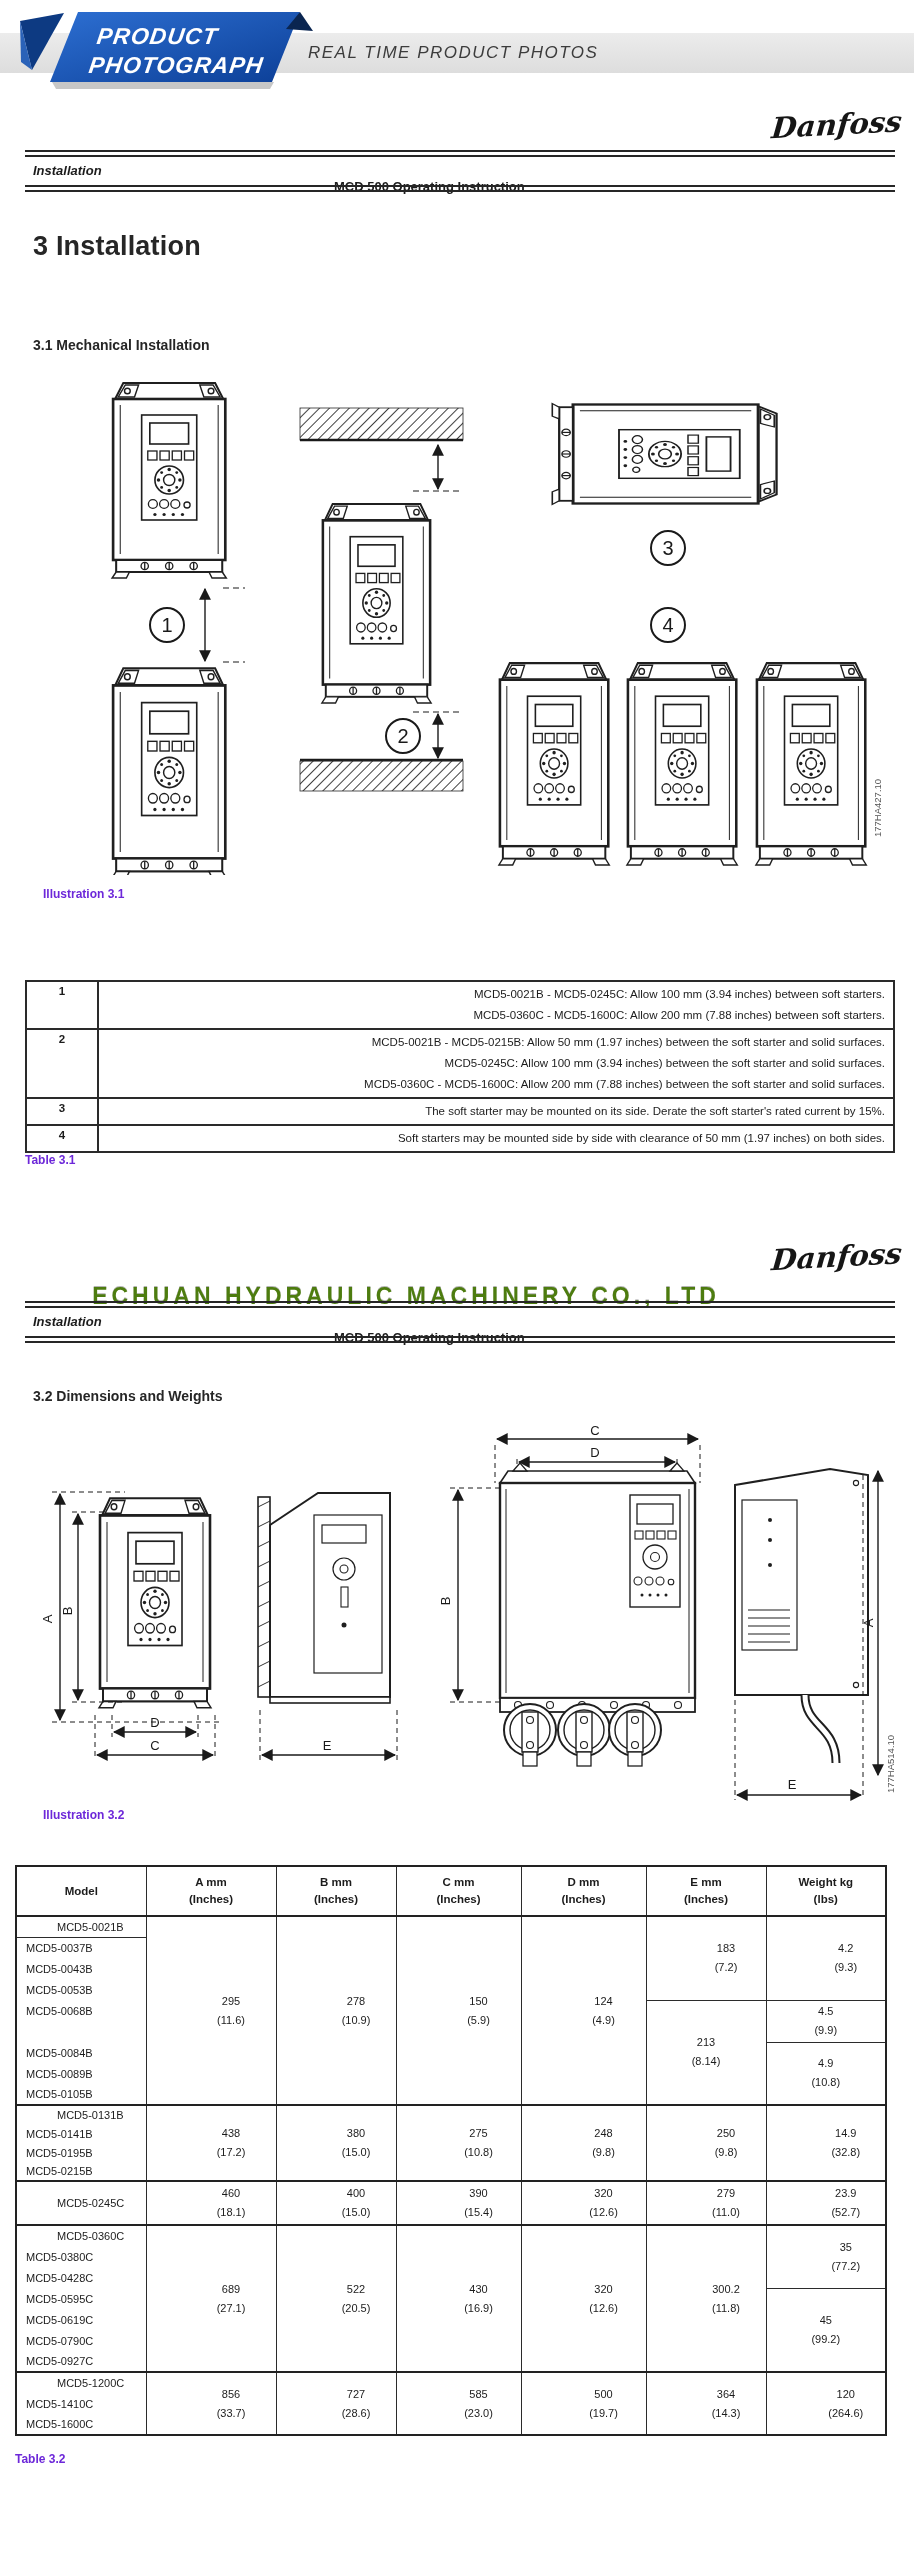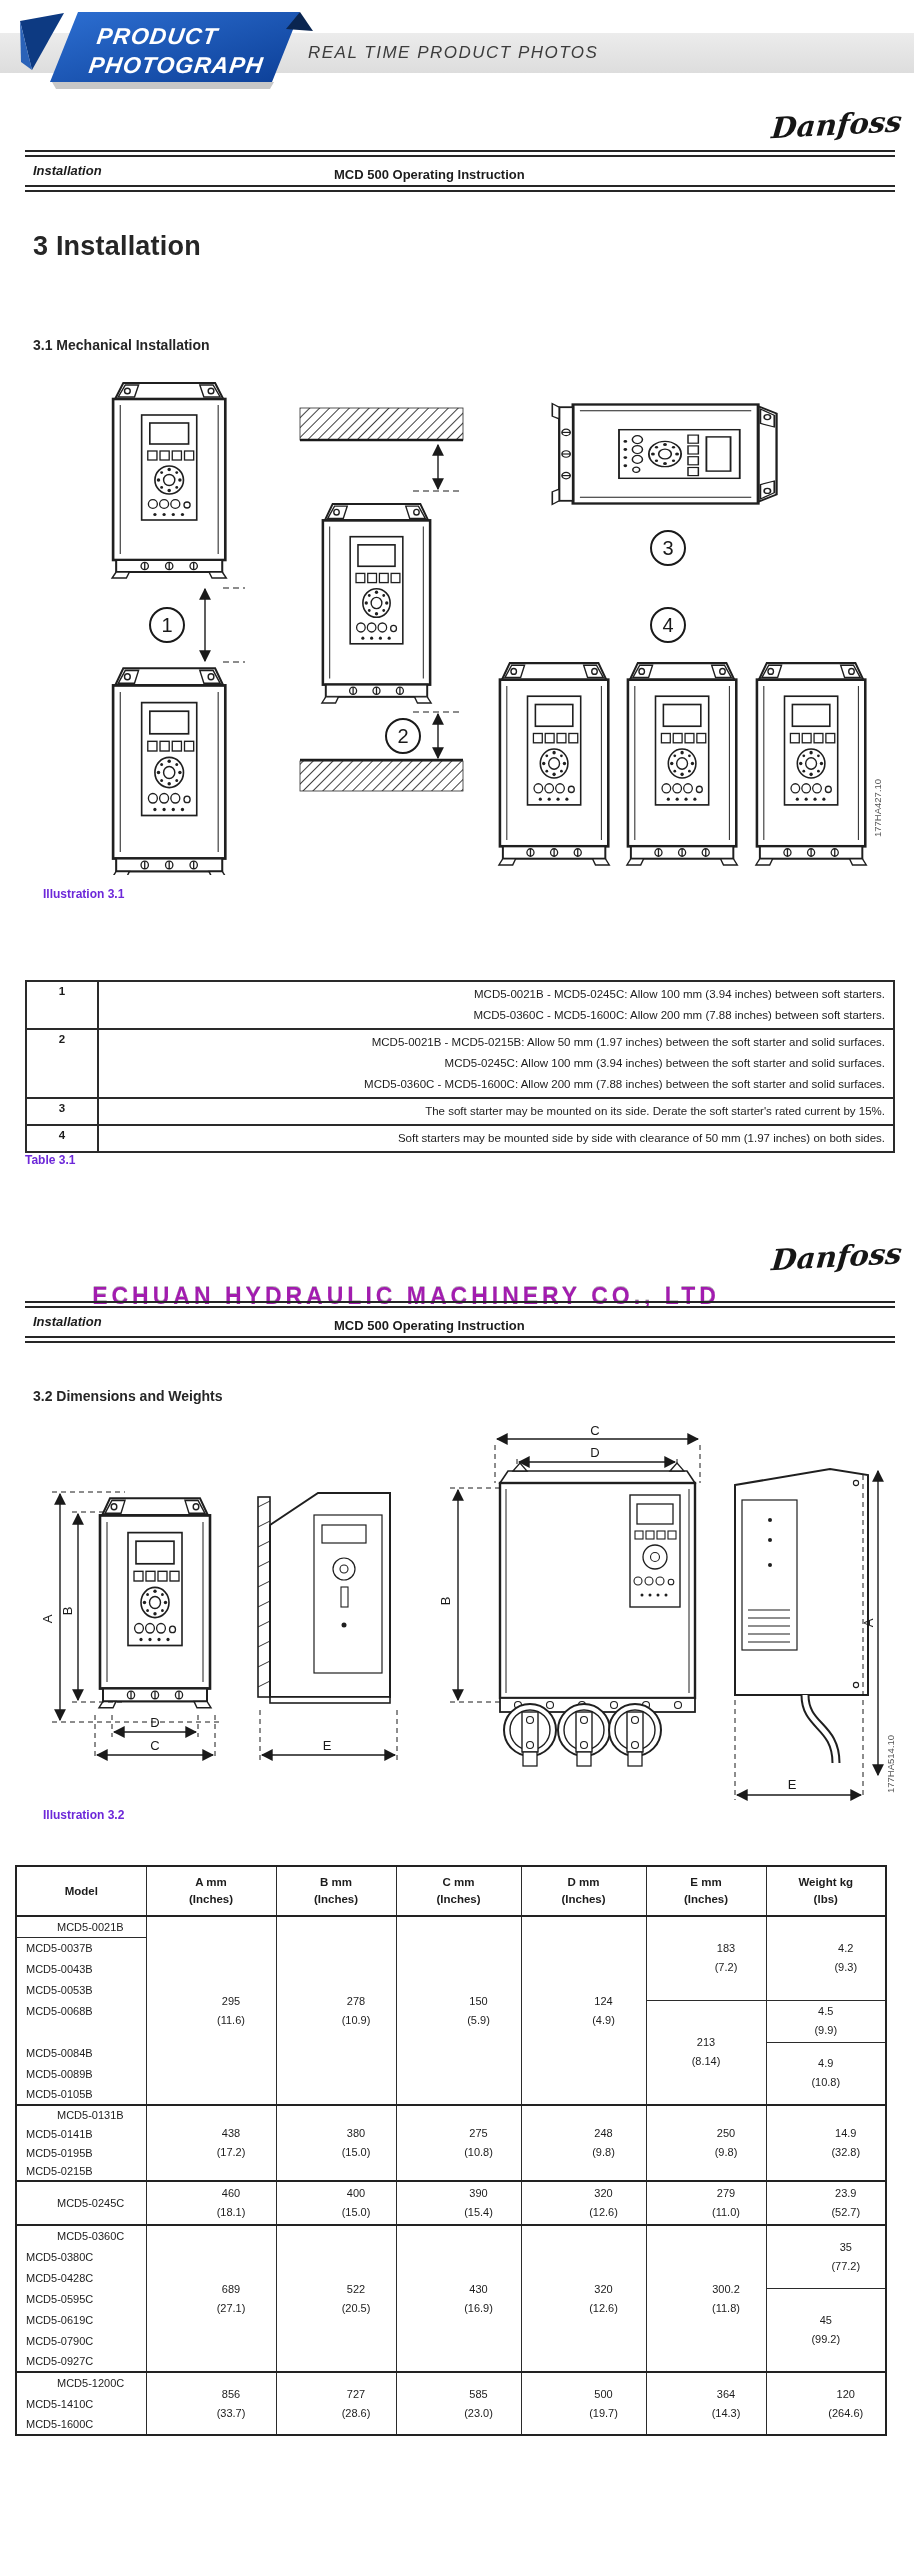--- a/index.html
+++ b/index.html
@@ -18,29 +18,29 @@
   .ribbon-svg { top:0; left:0; width:340px; height:100px; }
 
   
   .logo { right:22px; width:120px; text-align:right;
     font-family:"DejaVu Serif", serif; font-style:italic; font-weight:700;
     font-size:29px; color:#161616; transform:skewX(-8deg) rotate(-3deg); }
   .hr2 { left:25px; width:870px; height:7px;
     border-top:2px solid #262626; border-bottom:2px solid #262626; }
   .runhead { left:25px; width:870px; height:20px; font-size:13px; font-weight:700; }
   .runhead .left { position:absolute; left:8px; top:0;font-style:italic; }
-  .runhead .center { position:absolute; left:309px; top:4px; }
+  .runhead .center { position:absolute; left:309px; top:16px; }
 
   .h1 { left:33px; font-size:27px; font-weight:700; color:#262626; letter-spacing:0.2px; }
   .h2 { left:33px; font-size:14px; font-weight:700; color:#262626; }
 
   .caption { font-size:12px; font-weight:700; color:#6d28d9; }
 
   .watermark { top:1283px; left:0; width:812px; text-align:center;
-    font-size:23px; font-weight:700; letter-spacing:4px; color:#a21caf;
+    font-size:23px; font-weight:700; letter-spacing:4px; color:#4d7c0f;
     text-shadow:0 1px 0 #ffffff, 0 -1px 0 #b5b5b5; }
 
   
   table { border-collapse:collapse; table-layout:fixed; background:#fff; }
 
   .t1 { width:870px; border:2px solid #222; font-size:11.5px; }
   .t1 td { border:2px solid #2a2a2a; vertical-align:top; padding:2px 8px; }
   .t1 td.n { width:72px; text-align:center; font-weight:700; padding-top:3px; }
   .t1 .ln { line-height:21px; white-space:nowrap;text-align:right; }
 
@@ -675,13 +675,14 @@
           </td>
   </tr>
   <tr>
           <td class="m">MCD5-1410C</td>
         </tr>
   <tr>
           <td class="m">MCD5-1600C</td>
         </tr>
 </tbody>
     </table>
+<div class="caption" style="margin-top:16px">Table 3.2</div>
 </div>
 
 </body></html>

